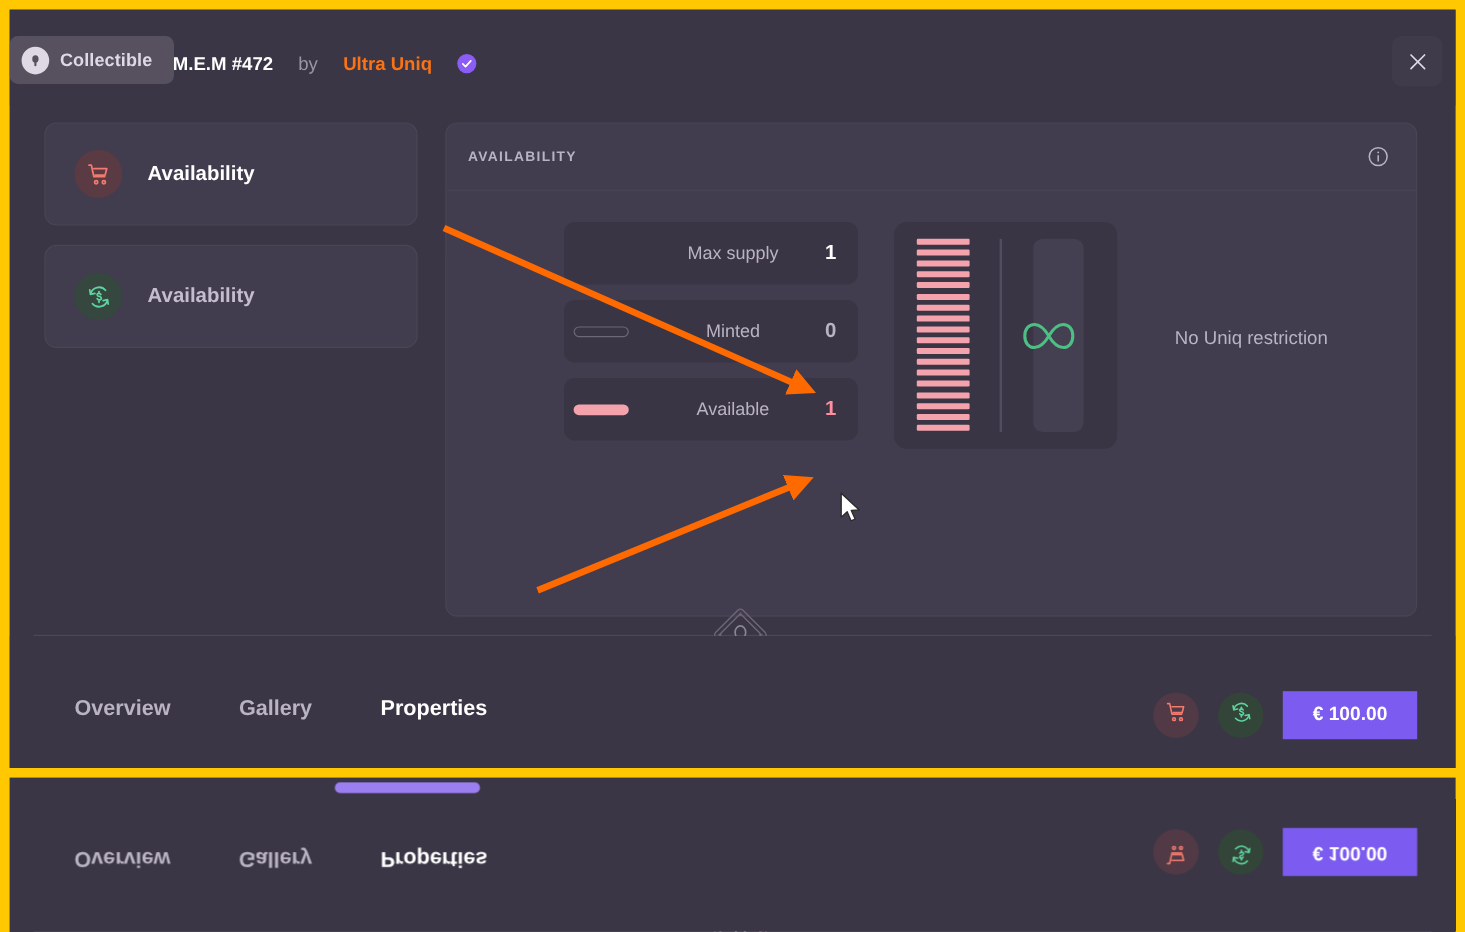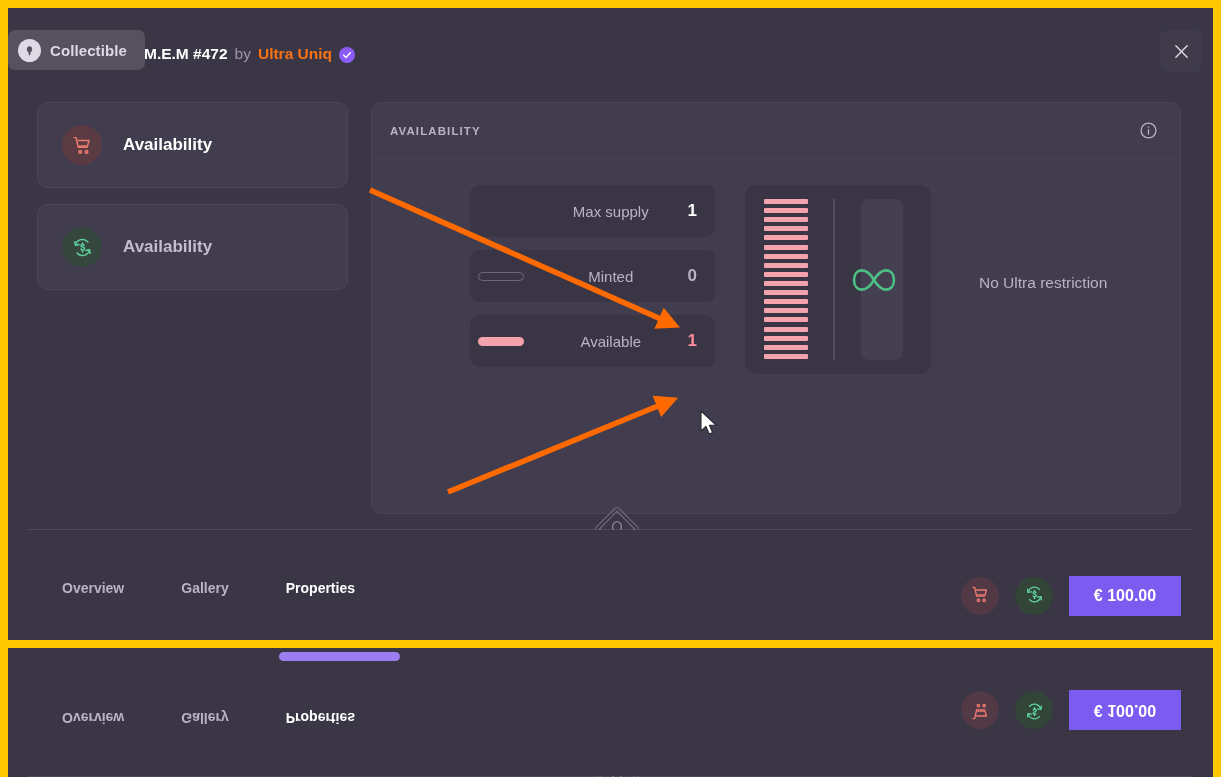--- a/index.html
+++ b/index.html
@@ -63,21 +63,21 @@
   }
   .logo-circ {
     width: 23px; height: 23px; flex: 0 0 23px;
     border-radius: 50%;
     background: #ded9e4;
     display: flex; align-items: center; justify-content: center;
   }
   .logo-circ svg { display: block; }
   .title-line {
     position: absolute; left: 136px; top: 37px;
-    display: flex; align-items: flex-end; gap: 7px;
+    display: flex; align-items: flex-start; gap: 21px;
     font-size: 15.5px; white-space: nowrap;
   }
   .t-name { color: #ffffff; font-weight: 700; }
   .t-by   { color: #9b94a6; font-weight: 400; }
   .t-auth { color: #f97316; font-weight: 700; }
   .verified {
     width: 16px; height: 16px; border-radius: 50%;
     background: #8b5cf6;
     display: inline-flex; align-items: center; justify-content: center;
   }
@@ -234,21 +234,21 @@
   .tabbar {
     position: absolute; left: 0; top: 522px;
     width: 1205px; height: 110px;
     background: #3a3645;
   }
   .tabs {
     position: absolute; left: 54px; top: 50px;
     display: flex; gap: 57px;
   }
   .tab {
-    font-size: 14px; font-weight: 700;
+    font-size: 18px; font-weight: 700;
     color: #b9b3c4;
     cursor: pointer;
     position: relative;
     padding-bottom: 6px;
   }
   .tab.active { color: #ffffff; }
   .tab-underline {
     position: absolute; left: 271px; top: 115px;
     width: 121px; height: 9px;
     background: #9b7ef0; border-radius: 5px;
@@ -416,21 +416,21 @@
               </div>
             <div class="vline"></div>
             <div class="cardshape"></div>
             <span class="inf">
               <svg width="62" height="40" viewBox="0 0 62 40" fill="none" stroke="#4dbf84" stroke-width="2.6">
                 <path d="M31 20c-4-6.8-7.4-9.6-12-9.6S11 14 11 20s3.4 9.6 8 9.6 8-2.8 12-9.6 7.4-9.6 12-9.6S51 14 51 20s-3.4 9.6-8 9.6-8-2.8-12-9.6z"></path>
               </svg>
             </span>
           </div>
 
-          <span class="timelabel">No Ultra restriction</span>
+          <span class="timelabel">No Uniq restriction</span>
         </div>
       </div>
     </div>
 
     <div class="divider-wrap">
       <div class="divider-line"></div>
       <span class="diamond">
         <svg width="52" height="48" viewBox="0 0 52 48" fill="none" stroke="#6d6679" stroke-width="1.2">
           <rect x="10" y="8" width="32" height="32" rx="3" transform="rotate(45 26 24)"></rect>
           <rect x="13.5" y="11.5" width="25" height="25" rx="2.5" transform="rotate(45 26 24)"></rect>

